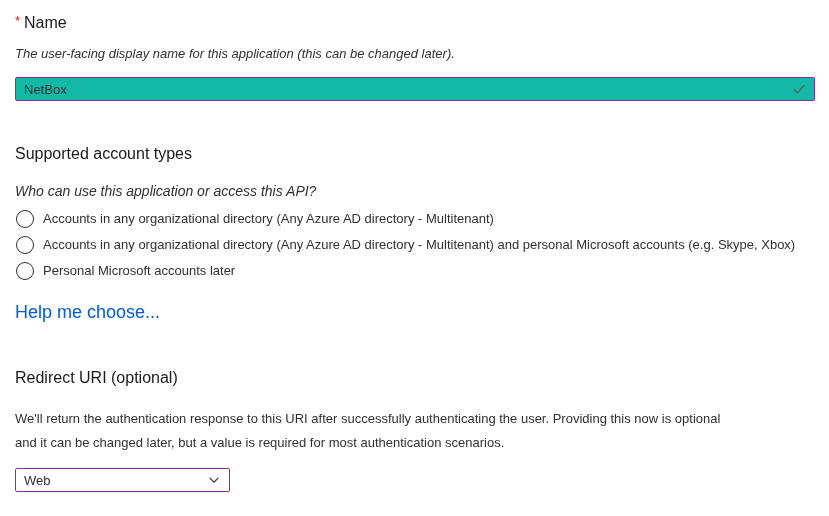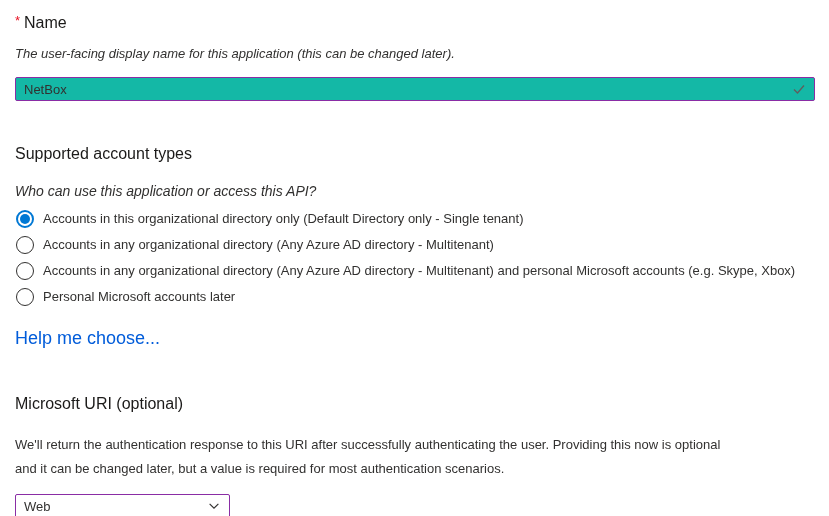--- a/index.html
+++ b/index.html
@@ -145,42 +145,38 @@
       <path d="M3 8.5 L6.5 12 L13 4.5" fill="none" stroke="#605e5c" stroke-width="1.3"></path>
     </svg>
   </div>
 
   <div class="account-section">
     <div class="section-title">Supported account types</div>
     <div class="question desc">Who can use this application or access this API?</div>
 
     <div class="radio-group">
       <div class="radio-row">
-        <span class="radio selected"></span>
-        <span class="radio-label">Accounts in this organizational directory only (Default Directory only - Single tenant)</span>
-      </div>
-      <div class="radio-row">
         <span class="radio"></span>
         <span class="radio-label">Accounts in any organizational directory (Any Azure AD directory - Multitenant)</span>
       </div>
       <div class="radio-row">
         <span class="radio"></span>
         <span class="radio-label">Accounts in any organizational directory (Any Azure AD directory - Multitenant) and personal Microsoft accounts (e.g. Skype, Xbox)</span>
       </div>
       <div class="radio-row">
         <span class="radio"></span>
         <span class="radio-label">Personal Microsoft accounts later</span>
       </div>
     </div>
 
     <a class="help-link">Help me choose...</a>
   </div>
 
   <div class="redirect-section">
-    <div class="section-title">Microsoft URI (optional)</div>
+    <div class="section-title">Redirect URI (optional)</div>
     <div class="redirect-desc">We'll return the authentication response to this URI after successfully authenticating the user. Providing this now is optional and it can be changed later, but a value is required for most authentication scenarios.</div>
 
     <div class="uri-row">
       <div class="platform-select">
         <span>Web</span>
         <svg class="chevron-icon" viewBox="0 0 16 16">
           <path d="M3 5.5 L8 10.5 L13 5.5" fill="none" stroke="#323130" stroke-width="1.3"></path>
         </svg>
       </div>
     </div>

